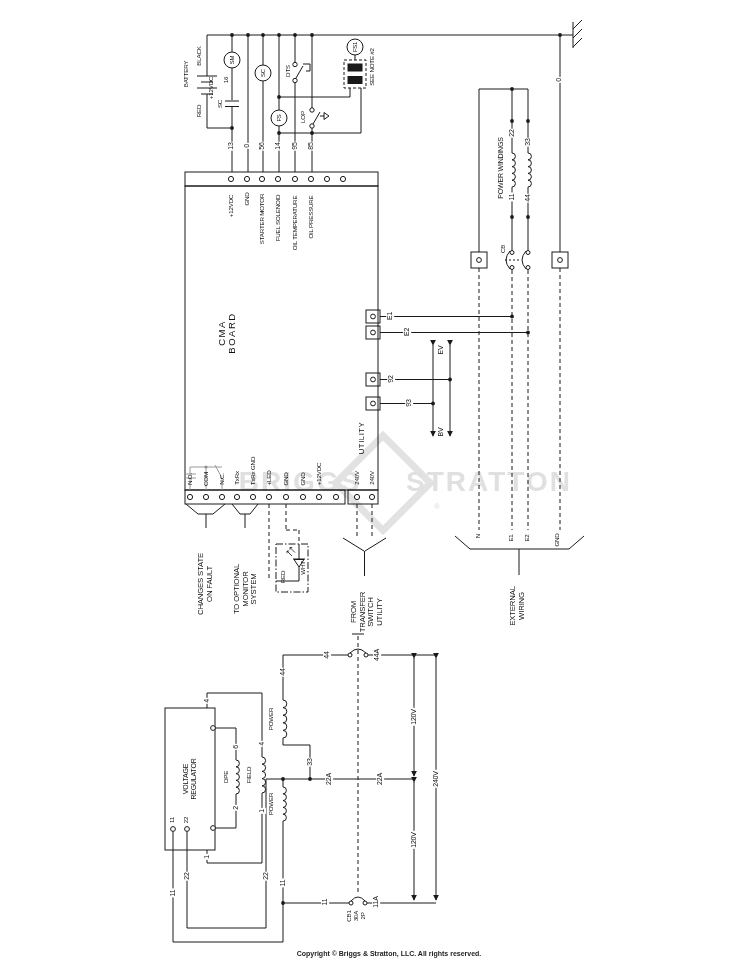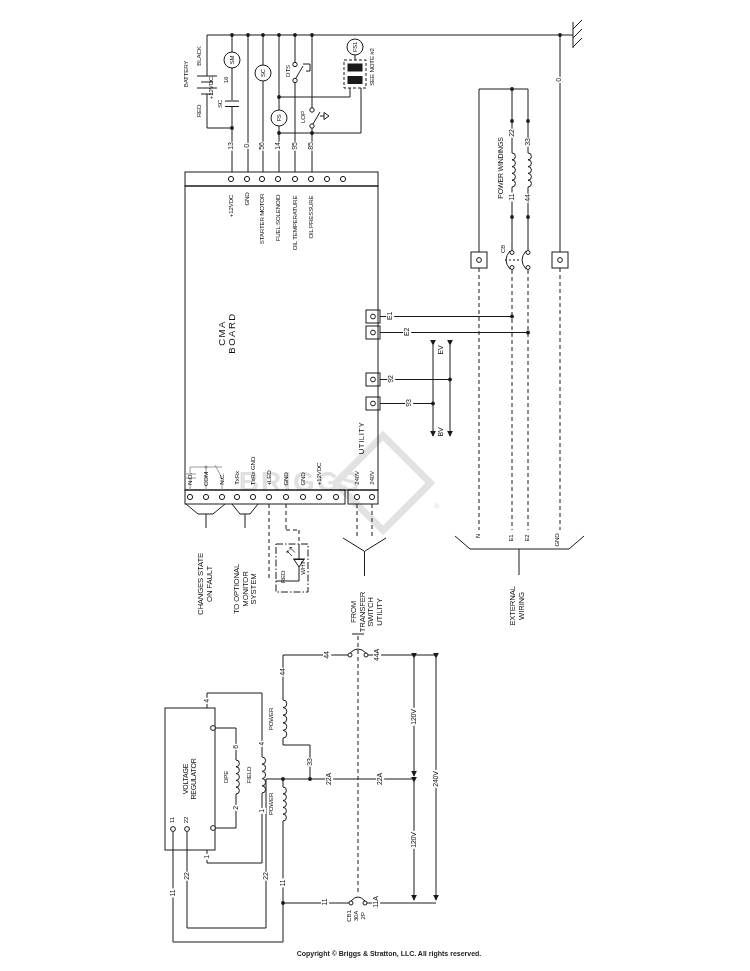--- a/index.html
+++ b/index.html
@@ -21,20 +21,21 @@
   .copy{position:absolute;font-size:7px;font-weight:bold;color:#222;white-space:nowrap;
       transform:translate(-50%,-50%)}
 </style>
 </head>
 <body>
 
 <div id="page">
 
   <div class="wm" style="left:300px;top:482px">BRIGGS</div>
   <div class="wm-diamond" style="left:383px;top:483px"></div>
+  <div class="wm" style="left:489px;top:482px">STRATTON</div>
   <div class="wm-reg" style="left:437px;top:506px">®</div>
 
   <svg width="750" height="971" viewBox="0 0 750 971">
     <defs>
       <marker id="ah" markerWidth="7" markerHeight="7" refX="5.2" refY="3" orient="auto">
         <path d="M0,0 L6,3 L0,6 Z" fill="#1a1a1a"></path>
       </marker>
     </defs>
     <g stroke="#1a1a1a" stroke-width="1" fill="none">
 

